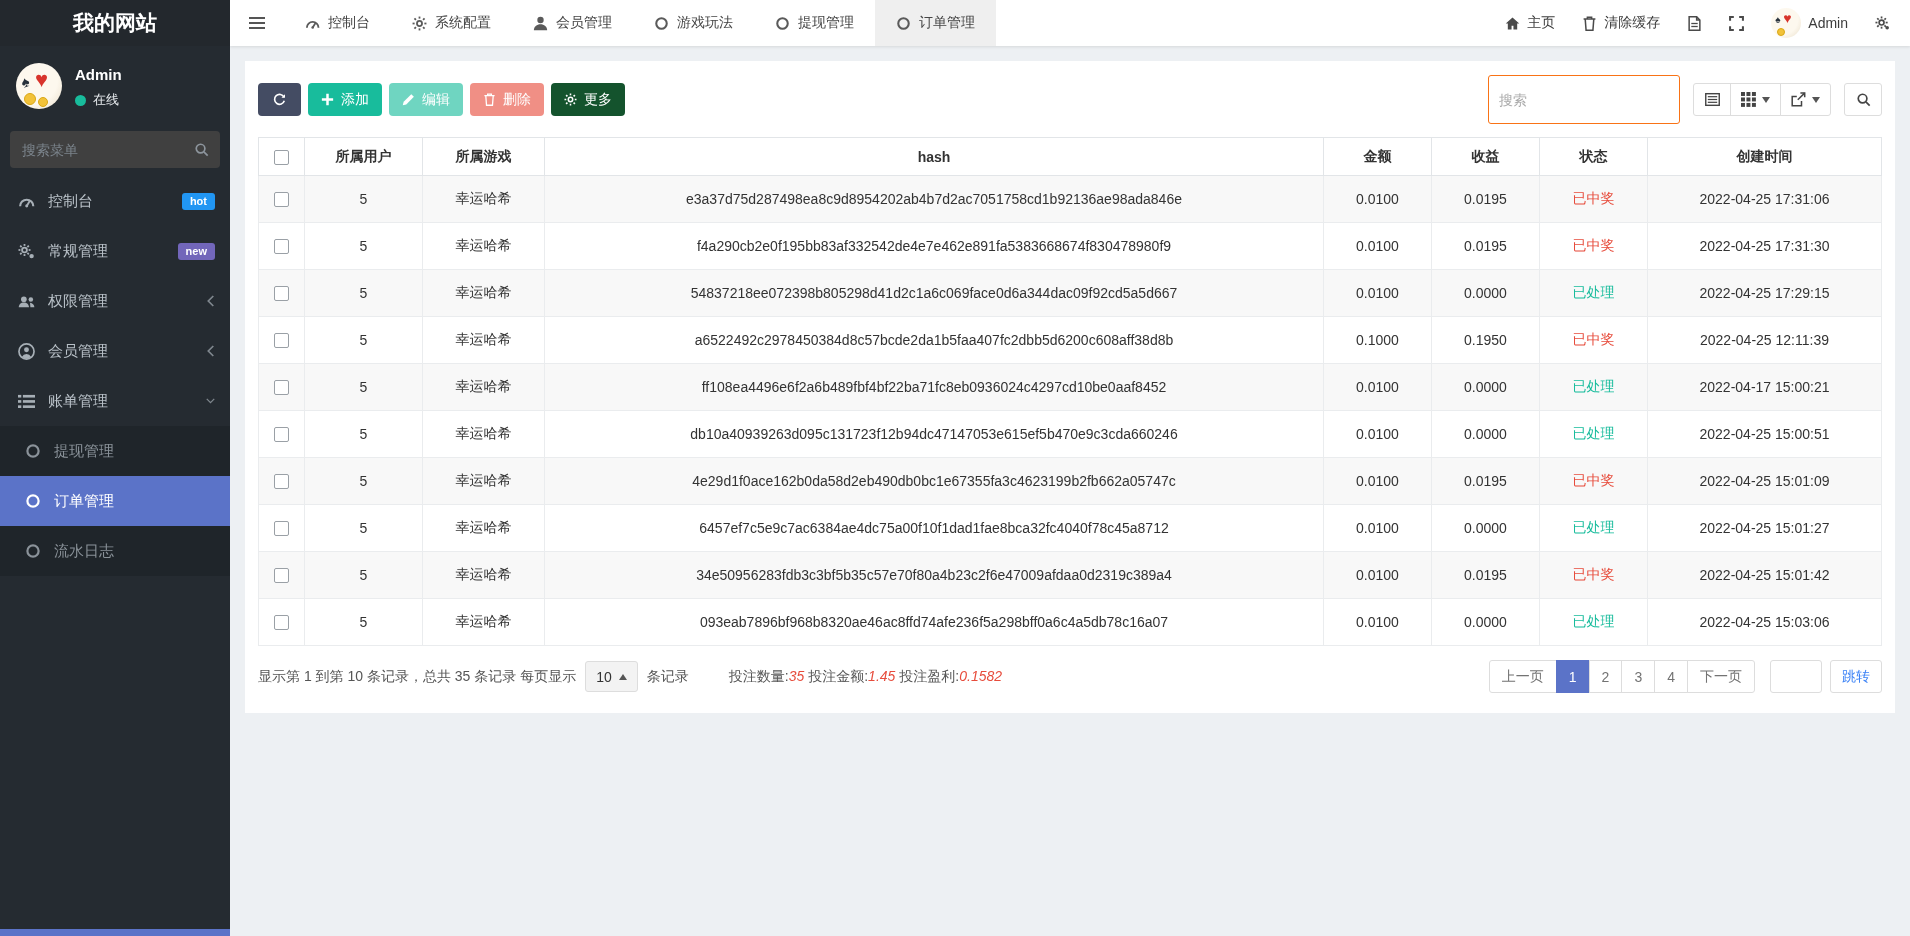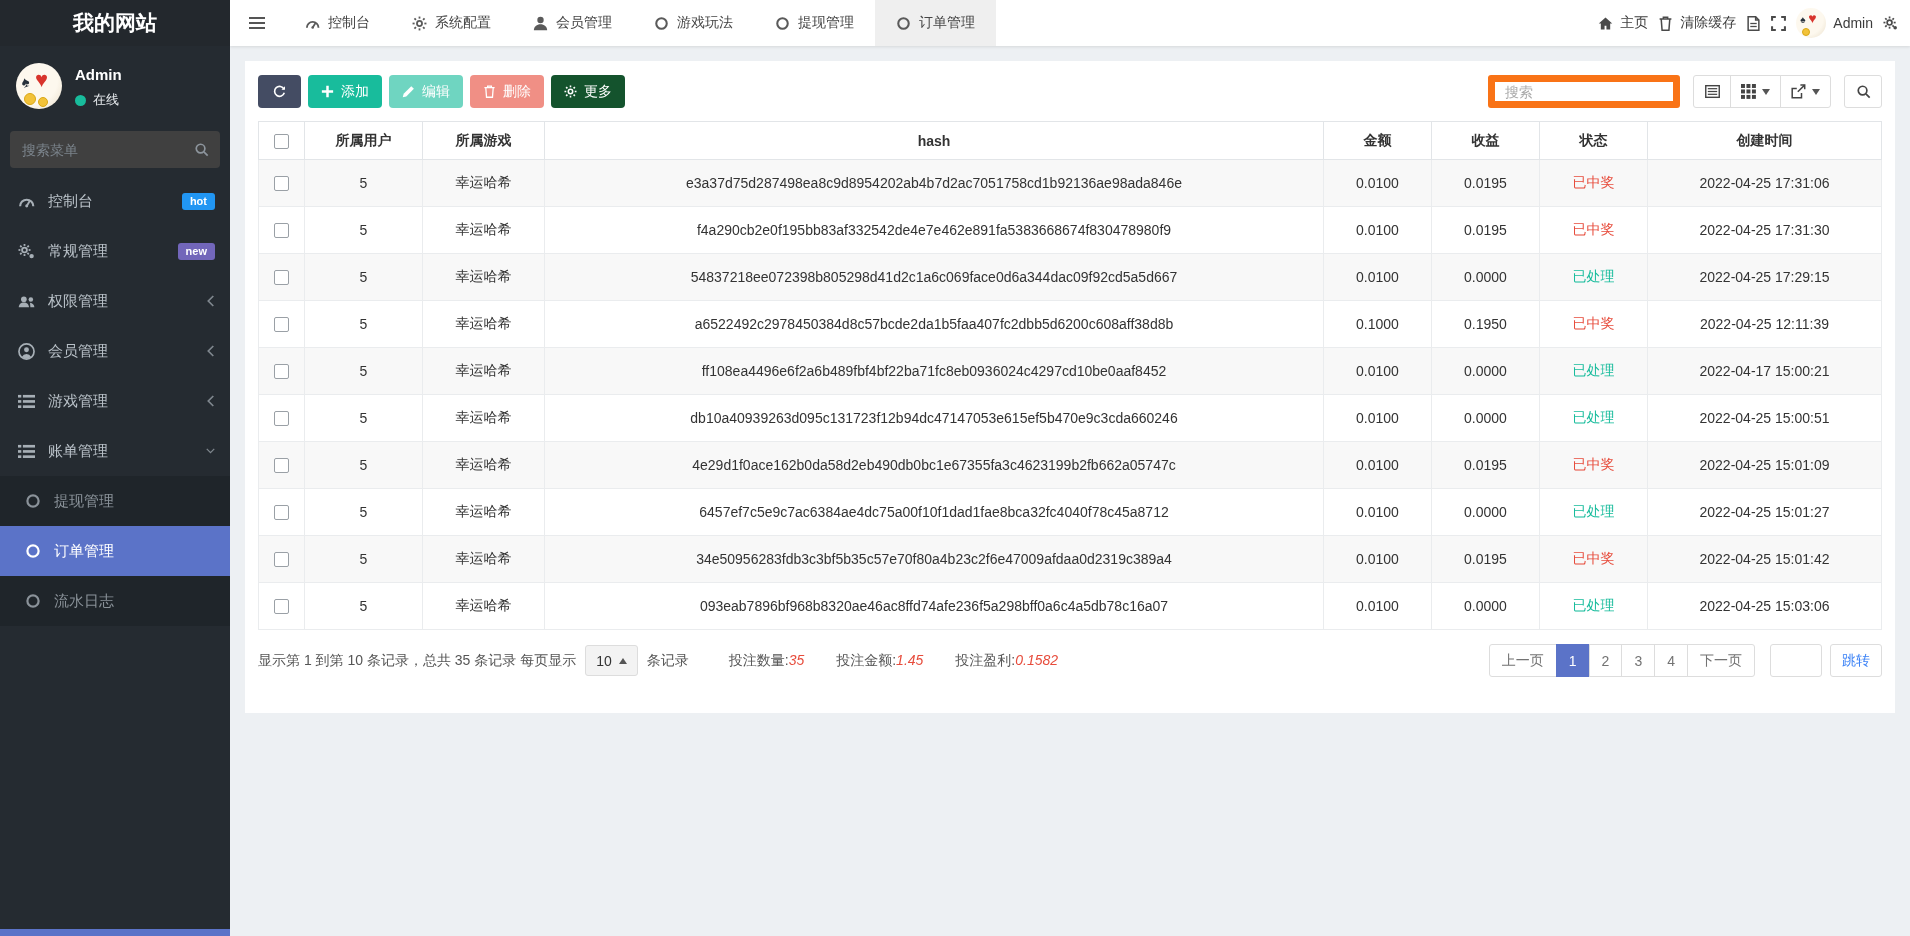--- a/index.html
+++ b/index.html
@@ -38,58 +38,58 @@
   .sidebar-strip { position:absolute; left:0; bottom:0; width:100%; height:7px; background:#5b73c8; }
 
   
   .main { margin-left:230px; height:936px; display:flex; flex-direction:column; }
   .topbar { height:46px; background:#fff; display:flex; align-items:center; box-shadow:0 1px 3px rgba(0,0,0,.1); position:relative; z-index:3; flex:none; }
   .hamburger { padding:0 19px; color:#555; height:46px; display:flex; align-items:center; cursor:pointer; }
   .hamburger .icon { width:16px; height:14px; }
   .top-tab { height:46px; display:flex; align-items:center; gap:8px; padding:0 21px; color:#454545; font-size:14px; cursor:pointer; }
   .top-tab .icon { color:#5a5a5a; width:15px; height:15px; }
   .top-tab.active { background:#efefef; }
-  .topbar-right { margin-left:auto; display:flex; align-items:flex-start; gap:10px; padding-right:12px; color:#3c3c3c; font-size:14px; }
+  .topbar-right { margin-left:auto; display:flex; align-items:flex-start; gap:27px; padding-right:20px; color:#3c3c3c; font-size:14px; }
   .tb-item { display:flex; align-items:center; gap:7px; cursor:pointer; height:46px; }
   .tb-item .icon { color:#4a4a4a; }
   .mini-avatar { width:30px; height:30px; border-radius:50%; background:radial-gradient(circle at 35% 35%, #fdf8ee 60%, #e8ddc8); position:relative; overflow:hidden; }
   .mini-avatar .suit-heart { position:absolute; left:12px; top:2px; color:#d8342c; font-size:14px; }
   .mini-avatar .suit-spade { position:absolute; left:4px; top:6px; color:#27313b; font-size:10px; }
   .mini-avatar .coin { position:absolute; left:6px; bottom:2px; width:8px; height:8px; border-radius:50%; background:#f2c239; border:1px solid #d9a716; }
 
   
   .content { flex:1; padding:15px; }
   .panel { background:#fff; height:652px; padding:14px 13px; }
   .toolbar { display:flex; align-items:center; margin-bottom:13px; }
   .btn { height:33px; border:none; border-radius:4px; color:#fff; font-size:14px; display:inline-flex; align-items:center; gap:7px; padding:0 13px; margin-right:7px; cursor:pointer; font-family:inherit; }
   .btn .icon { width:13px; height:13px; }
   .btn.only-icon { width:43px; justify-content:center; padding:0; }
   .btn.disabled { opacity:.62; }
   .toolbar-right { margin-left:auto; display:flex; align-items:center; }
-  .search-input { width:192px; height:33px; border:7px solid #f97316; border-radius:3px; padding:0 10px; font-size:14px; color:#333; outline:none; font-family:inherit; }
+  .search-input { width:192px; height:49px; border:1px solid #f97316; border-radius:3px; padding:0 10px; font-size:14px; color:#333; outline:none; font-family:inherit; }
   .search-input::placeholder { color:#aaa; }
   .btn-group { display:flex; margin-left:13px; }
   .tool-btn { height:33px; min-width:38px; padding:0 10px; background:#fff; border:1px solid #ddd; display:flex; align-items:center; justify-content:center; gap:6px; color:#444; cursor:pointer; margin-left:-1px; }
   .btn-group .tool-btn:first-child { border-radius:3px 0 0 3px; margin-left:0; }
   .btn-group .tool-btn:last-child { border-radius:0 3px 3px 0; }
   .tool-btn.single { border-radius:3px; margin-left:13px; }
   .caret { width:8px; height:6px; color:#555; }
 
   
   table.grid { width:100%; border-collapse:collapse; table-layout:fixed; font-size:14px; color:#333; }
   .grid th, .grid td { border:1px solid #eaecee; text-align:center; vertical-align:middle; overflow:hidden; white-space:nowrap; }
   .grid th { height:38px; font-weight:bold; border-color:#e2e5e8; }
   .grid td { height:47px; }
   tr.striped td { background:#f8f8f8; }
   .chk { appearance:none; width:15px; height:15px; border:1px solid #9aa0a6; border-radius:2px; background:#fff; vertical-align:middle; cursor:pointer; }
 
   
   .tfooter { display:flex; align-items:center; margin-top:14px; color:#555; font-size:14px; }
   .page-size { display:inline-flex; align-items:center; gap:7px; border:1px solid #ddd; background:#f3f3f3; border-radius:3px; height:31px; padding:0 10px; margin:0 9px; color:#333; cursor:pointer; }
-  .stats { margin-left:40px; display:flex; gap:32px; }
+  .stats { margin-left:40px; display:flex; gap:4px; }
   .stat { display:flex; }
   .stat-val { color:#e74c3c; font-style:italic; }
   .pagination { margin-left:auto; display:flex; align-items:center; }
   .page-btn { min-width:33px; height:33px; padding:0 12px; border:1px solid #ddd; background:#fff; color:#737373; display:flex; align-items:center; justify-content:center; margin-left:-1px; font-size:14px; cursor:pointer; }
   .page-btn.first { border-radius:3px 0 0 3px; margin-left:0; }
   .page-btn.last { border-radius:0 3px 3px 0; }
   .page-btn.active { background:#5b73c8; border-color:#5b73c8; color:#fff; }
   .jump-input { width:52px; height:33px; border:1px solid #ddd; border-radius:3px; margin-left:15px; outline:none; padding:0 6px; font-family:inherit; }
   .jump-btn { height:33px; padding:0 11px; border:1px solid #ddd; background:#fff; color:#3b82f6; margin-left:8px; border-radius:3px; font-size:14px; cursor:pointer; font-family:inherit; }
 </style>
@@ -172,40 +172,20 @@
       </div>
       <div class="menu-item">
         <span class="icon m-icon">
           <svg viewBox="0 0 16 16">
             <circle cx="8" cy="8" r="7.1" fill="none" stroke="currentColor" stroke-width="1.6"></circle>
             <circle cx="8" cy="6.3" r="2.3" fill="currentColor"></circle>
             <path d="M3.7 13.1a4.8 4.8 0 0 1 8.6 0 7 7 0 0 1-8.6 0z" fill="currentColor"></path>
           </svg>
         </span>
         <span class="m-label">会员管理</span>
-        <span class="icon arrow">
-          <svg viewBox="0 0 8 12">
-            <path d="M6.8 1 1.8 6l5 5" fill="none" stroke="currentColor" stroke-width="1.7"></path>
-          </svg>
-        </span>
-      </div>
-      <div class="menu-item">
-        <span class="icon m-icon">
-          <svg viewBox="0 0 16 14">
-            <g fill="currentColor">
-              <rect x="0" y="0.8" width="3.1" height="2.5"></rect>
-              <rect x="4.6" y="0.8" width="11.4" height="2.5"></rect>
-              <rect x="0" y="5.7" width="3.1" height="2.5"></rect>
-              <rect x="4.6" y="5.7" width="11.4" height="2.5"></rect>
-              <rect x="0" y="10.6" width="3.1" height="2.5"></rect>
-              <rect x="4.6" y="10.6" width="11.4" height="2.5"></rect>
-            </g>
-          </svg>
-        </span>
-        <span class="m-label">游戏管理</span>
         <span class="icon arrow">
           <svg viewBox="0 0 8 12">
             <path d="M6.8 1 1.8 6l5 5" fill="none" stroke="currentColor" stroke-width="1.7"></path>
           </svg>
         </span>
       </div>
       <div class="menu-item">
         <span class="icon m-icon">
           <svg viewBox="0 0 16 14">
             <g fill="currentColor">

